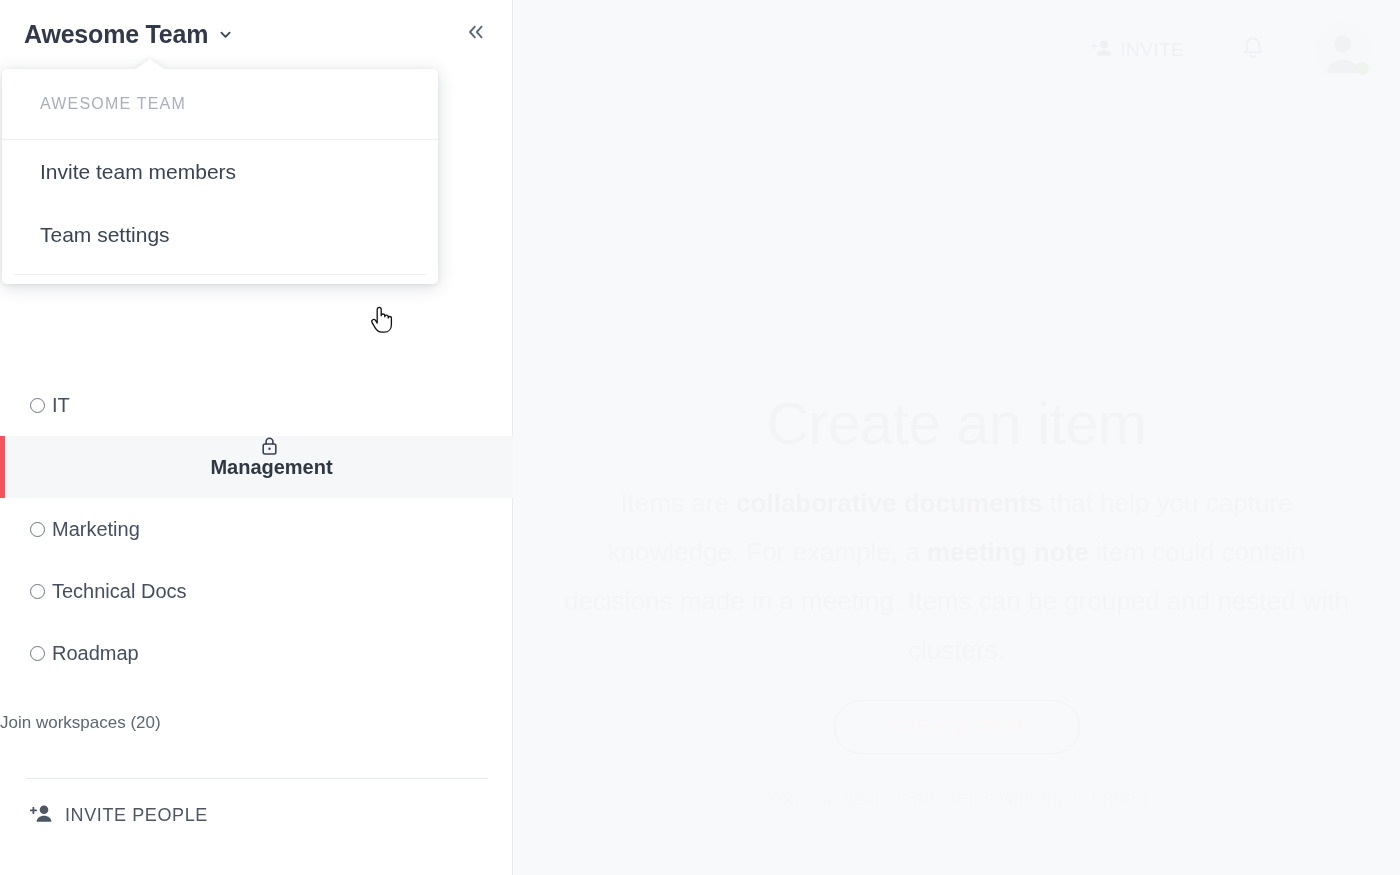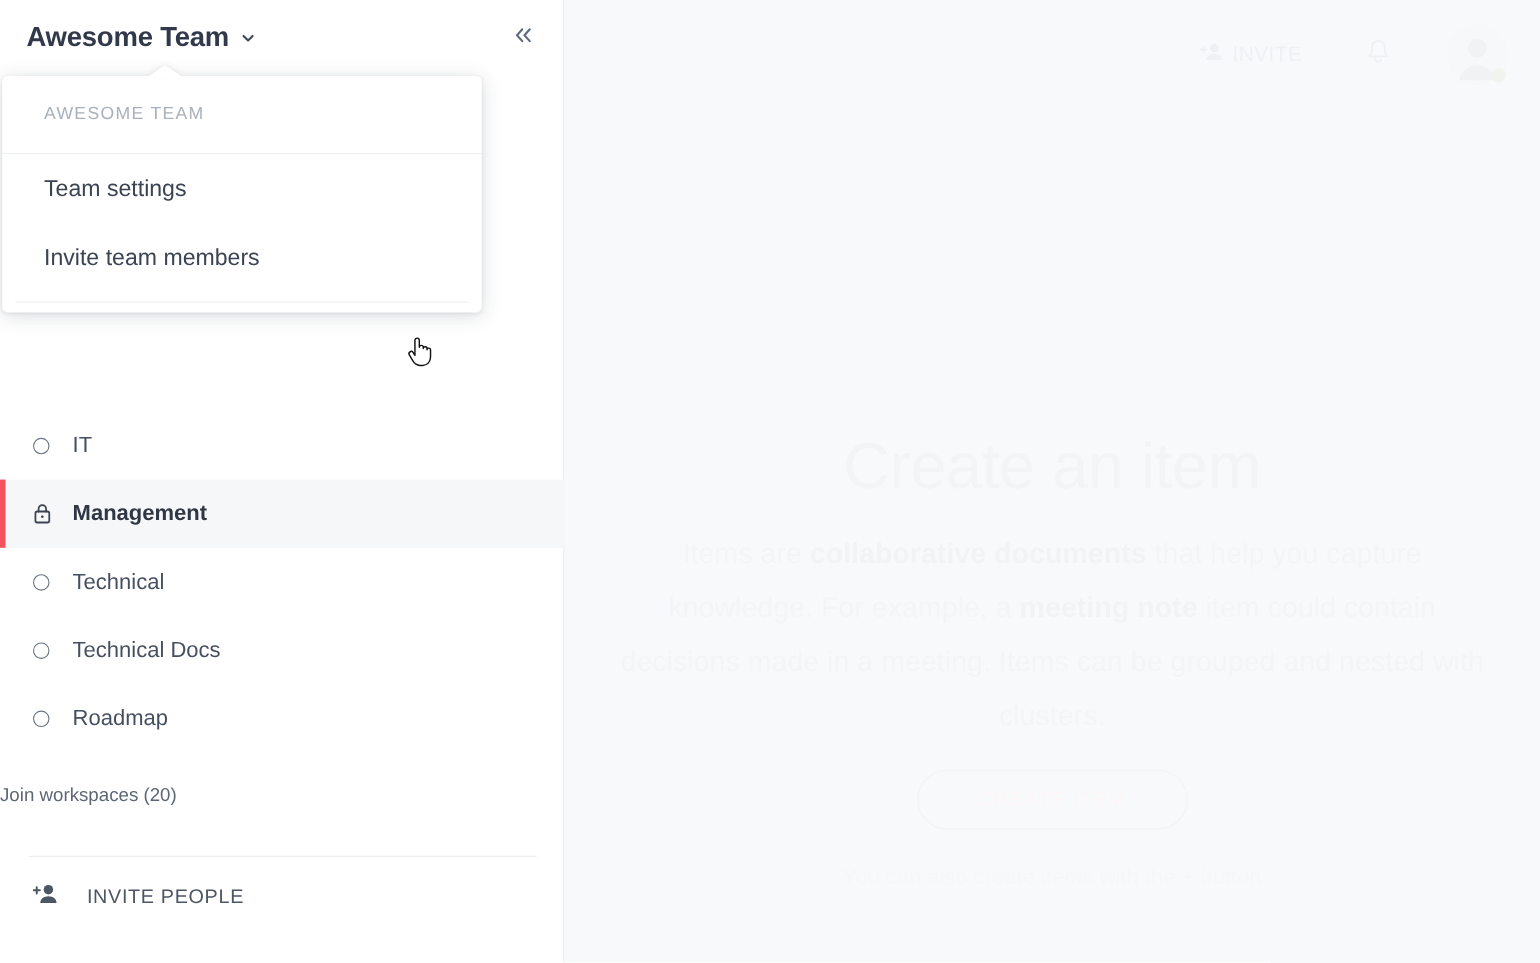--- a/index.html
+++ b/index.html
@@ -88,25 +88,25 @@
   }
   .ws-item .ico {
     width: 22px;
     display: flex; align-items: center; justify-content: flex-start;
     color: #5a6575;
     flex: 0 0 auto;
   }
   .ws-item .lbl {
     font-size: 20px;
     color: #454f5f;
-    margin-left: 14px;
     white-space: nowrap;
   }
   .ws-item.active {
     background: #f6f7f9;
+    flex-direction: column;
   }
   .ws-item.active::before {
     content: "";
     position: absolute;
     left: 0; top: 0; bottom: 0;
     width: 5px;
     background: #f4525f;
   }
   .ws-item.active .lbl {
     font-weight: 700;
@@ -137,21 +137,21 @@
     background: #e9ecef;
   }
 
   .invite-people {
     position: absolute;
     left: 0; top: 792px;
     width: 513px;
     height: 46px;
     display: flex; align-items: center;
     padding-left: 30px;
-    gap: 25px;
+    gap: 11px;
     cursor: pointer;
   }
   .invite-people .lbl {
     font-size: 18px;
     letter-spacing: 0.6px;
     color: #4d5663;
   }
 
   
   .dropdown {
@@ -396,21 +396,21 @@
             <circle cx="8.5" cy="12.8" r="1.2" fill="#3a4352"></circle>
           </svg>
         </span>
         <span class="lbl">Management</span>
       </div>
 
       <div class="ws-item">
         <span class="ico">
             <span class="circle-ico"></span>
           </span>
-        <span class="lbl">Technical</span>
+        <span class="lbl">Marketing</span>
       </div>
 
       <div class="ws-item">
         <span class="ico">
             <span class="circle-ico"></span>
           </span>
         <span class="lbl">Technical Docs</span>
       </div>
 
       <div class="ws-item">
@@ -436,22 +436,22 @@
       <span class="lbl">INVITE PEOPLE</span>
     </div>
   </div>
 
   <div class="dropdown">
     <div class="dd-caret"></div>
 
     <div class="dd-header">AWESOME TEAM</div>
     <div class="dd-sep"></div>
 
+    <div class="dd-item">Invite team members</div>
     <div class="dd-item">Team settings</div>
-    <div class="dd-item">Invite team members</div>
 
     <div class="dd-sep2"></div>
 
   </div>
 
   <div class="cursor">
     <svg width="26" height="30" viewBox="0 0 26 30">
       <path d="M8.2 14.4V4.6c0-1.2.9-2.2 2-2.2s2 1 2 2.2v6.1
                c0-.9.8-1.7 1.8-1.7s1.8.8 1.8 1.7v1.1
                c0-.9.8-1.6 1.7-1.6s1.7.7 1.7 1.6v1.2

